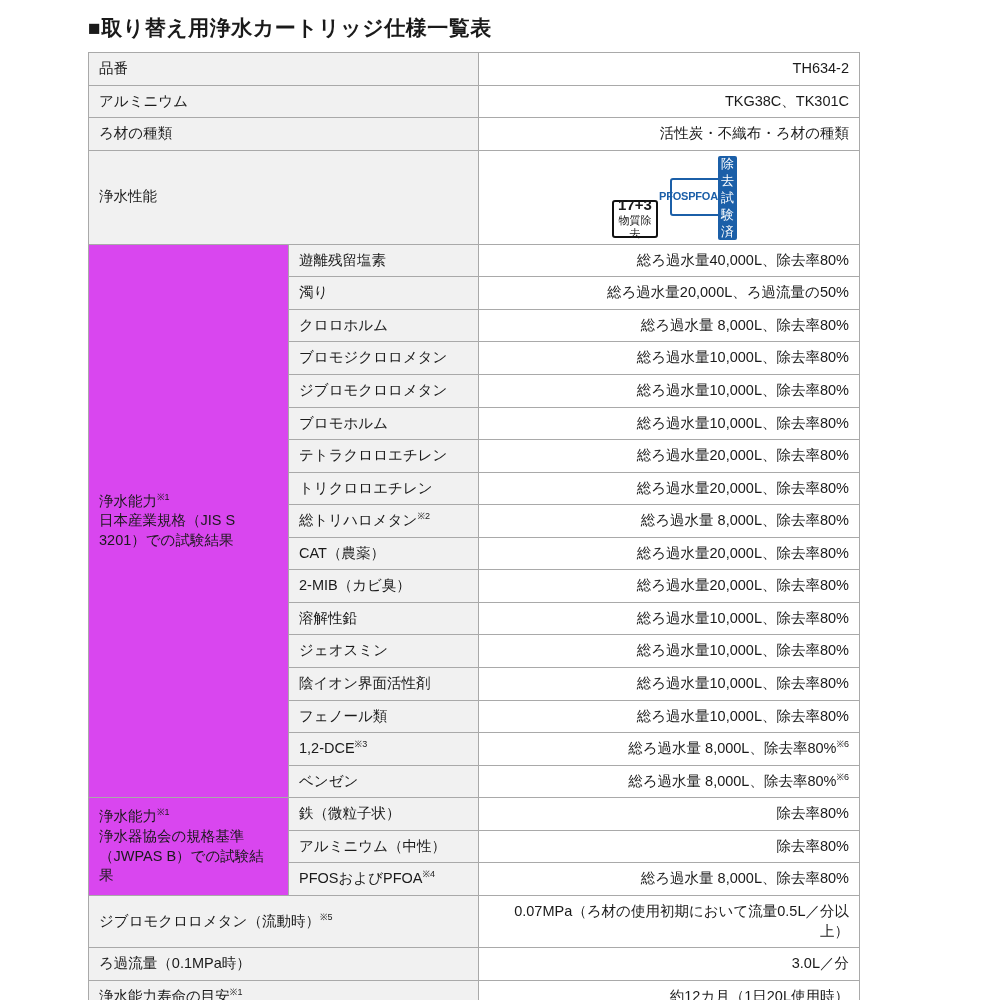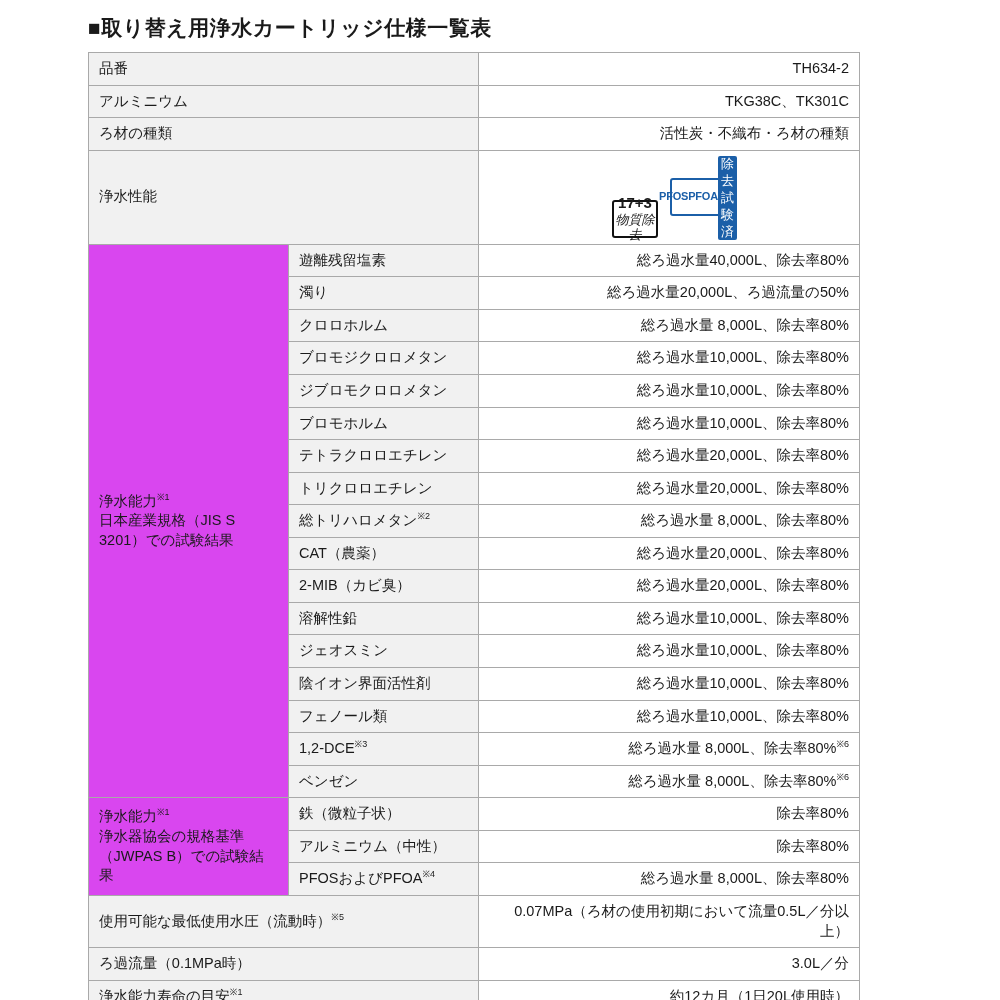--- a/index.html
+++ b/index.html
@@ -85,24 +85,23 @@
     background: #fff;
     box-sizing: border-box;
     margin-top: 43px;
   }
   .badge-17 .b-top {
     font-size: 15px;
     font-weight: bold;
     line-height: 1;
   }
   .badge-17 .b-bot {
-    font-size: 13px;
+    font-size: 11px;
     line-height: 1.2;
     margin-top: 2px;
-    font-style: italic;
   }
   .badge-pfos {
     border: 2px solid #1b5fa8;
     border-radius: 3px;
     width: 56px;
     height: 38px;
     display: flex;
     flex-direction: row;
     align-items: center;
     justify-content: center;
@@ -260,21 +259,21 @@
       <tr>
         <td class="sublbl"><span>アルミニウム（中性）</span><sup></sup></td>
         <td class="val">除去率80%</td>
       </tr>
       <tr>
         <td class="sublbl"><span>PFOSおよびPFOA</span><sup>※4</sup></td>
         <td class="val">総ろ過水量 8,000L、除去率80%</td>
       </tr>
 
       <tr>
-        <td class="lbl" colspan="2"><span>使用可能な最低使用水圧（流動時）</span><sup>※5</sup></td>
+        <td class="lbl" colspan="2"><span>ジブロモクロロメタン（流動時）</span><sup>※5</sup></td>
         <td class="val">0.07MPa（ろ材の使用初期において流量0.5L／分以上）</td>
       </tr>
       <tr>
         <td class="lbl" colspan="2"><span>ろ過流量（0.1MPa時）</span><sup></sup></td>
         <td class="val">3.0L／分</td>
       </tr>
       <tr>
         <td class="lbl" colspan="2"><span>浄水能力寿命の目安</span><sup>※1</sup></td>
         <td class="val">約12カ月（1日20L使用時）</td>
       </tr>

